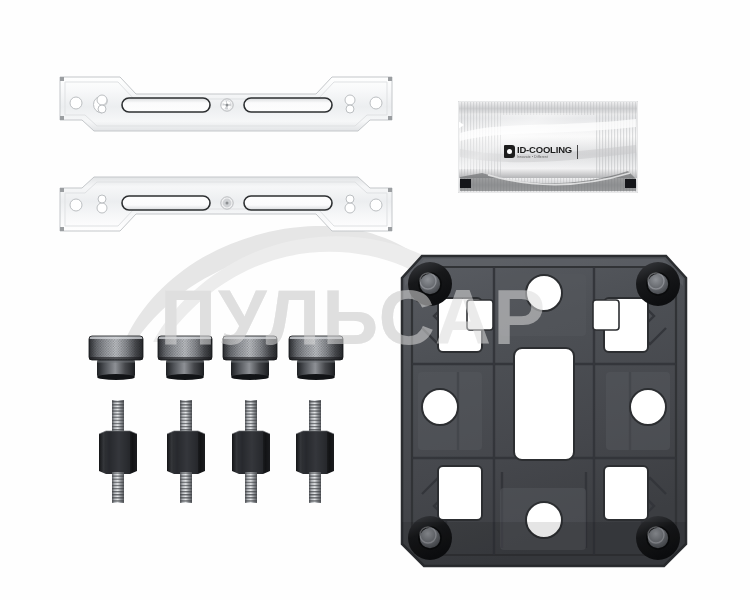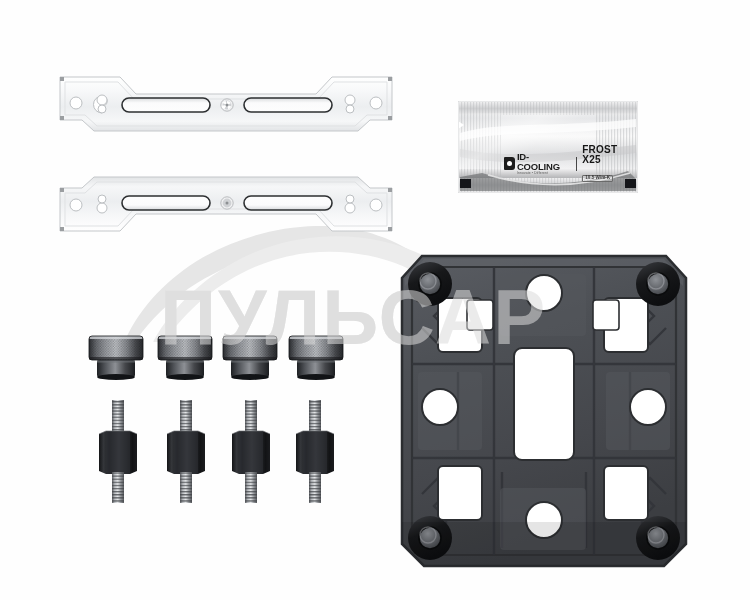--- a/index.html
+++ b/index.html
@@ -221,24 +221,20 @@
 
     <div class="paste-label">
       <div class="paste-brand">
         <div class="paste-brand-mark"></div>
         <div>
           <div class="paste-brand-txt">ID-COOLING</div>
           <div class="paste-tag">Innovate • Different</div>
         </div>
       </div>
       <div class="paste-div"></div>
-      <div>
-        <div class="paste-model">FROST X25</div>
-        <div class="paste-spec">10.5 W/m·K</div>
-      </div>
     </div>
   </div>
 
   <svg class="nut" style="left:88px;top:334px;width:56px;height:46px;" viewBox="0 0 56 46">
     <defs>
       <linearGradient id="nutTop" x1="0" y1="0" x2="1" y2="0">
         <stop offset="0%" stop-color="#2e3034"></stop>
         <stop offset="14%" stop-color="#6f7277"></stop>
         <stop offset="30%" stop-color="#9ea1a6"></stop>
         <stop offset="50%" stop-color="#c6c9cd"></stop>

